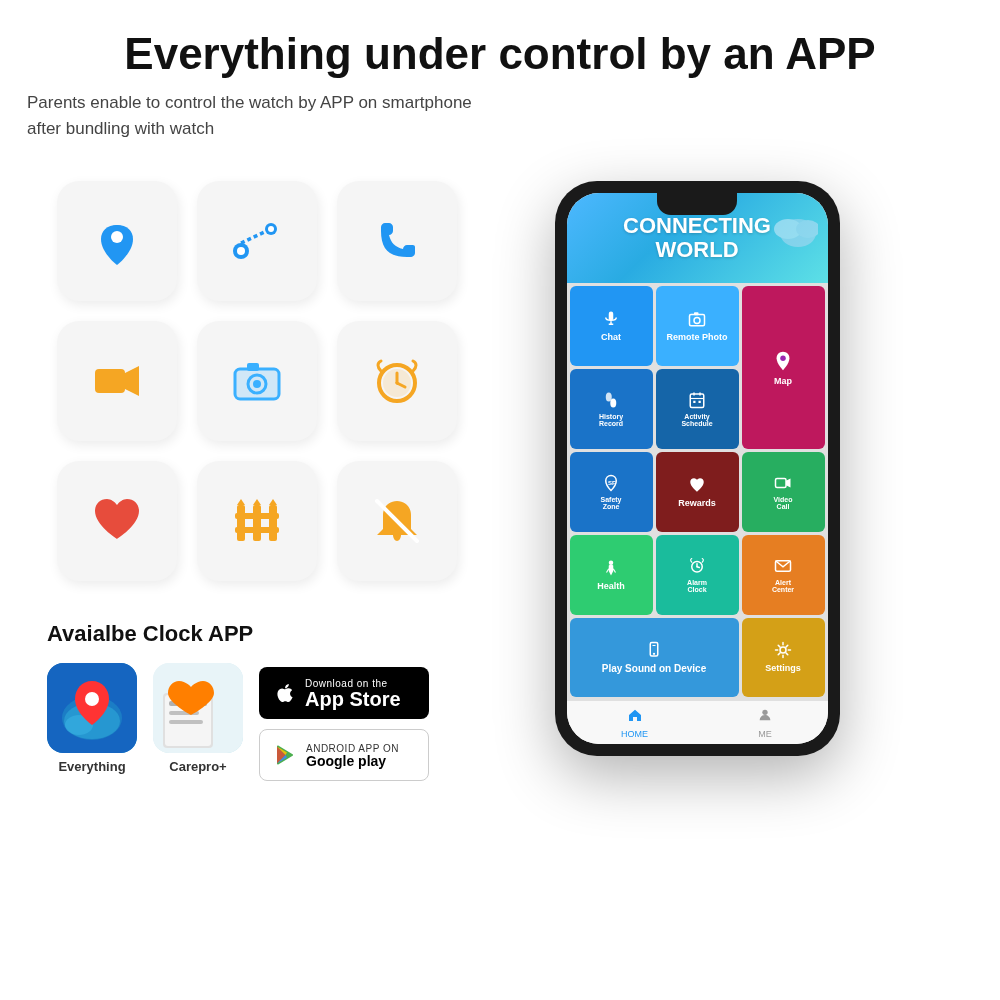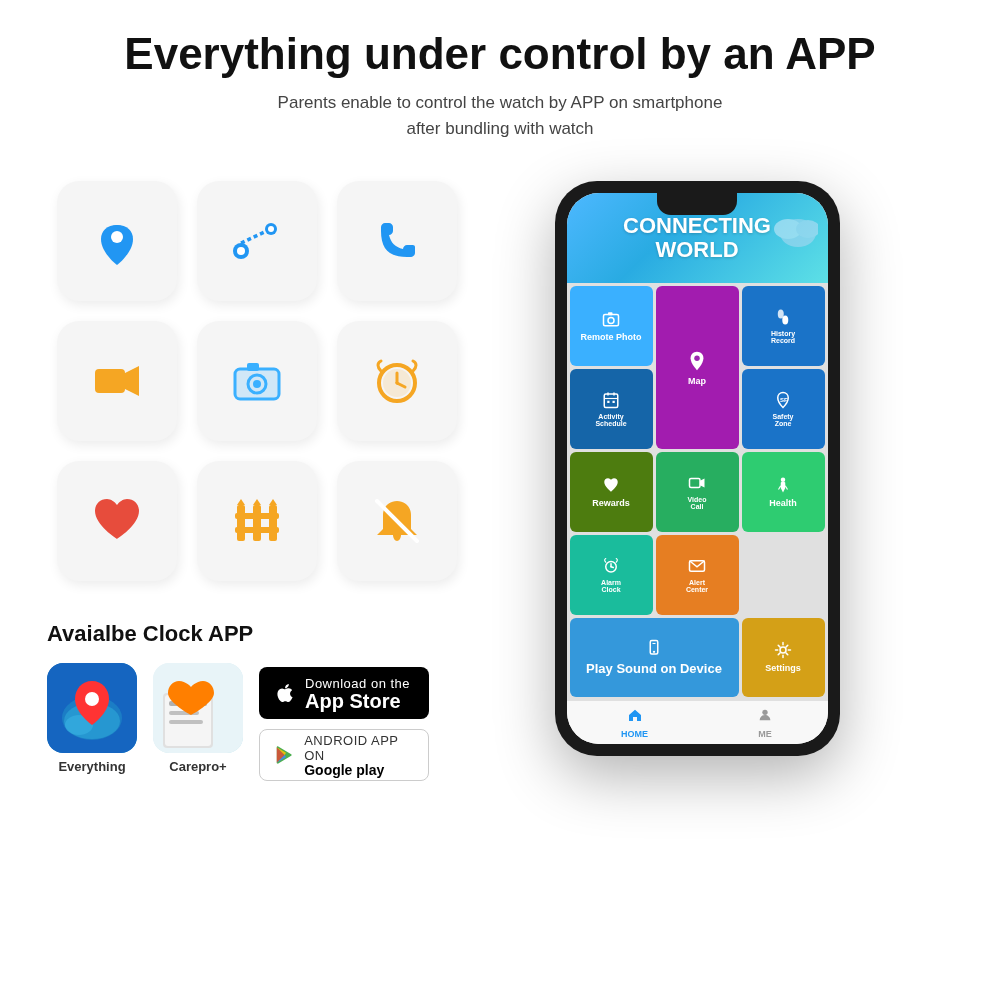--- a/index.html
+++ b/index.html
@@ -21,21 +21,20 @@
     .main-title {
       text-align: center;
       font-size: 44px;
       font-weight: 900;
       color: #111;
       margin-bottom: 12px;
       line-height: 1.1;
     }
 
     .subtitle {
-      text-align: center;
       font-size: 17px;
       color: #444;
       margin-bottom: 40px;
       line-height: 1.5;
     }
 
     .content-area {
       display: flex;
       flex-direction: row;
       gap: 20px;
@@ -127,21 +126,21 @@
       border: 1px solid #ccc;
       color: #000;
     }
 
     .store-btn-text {
       display: flex;
       flex-direction: column;
     }
 
     .store-btn-small {
-      font-size: 13px;
+      font-size: 10px;
       letter-spacing: 0.5px;
     }
 
     .store-btn-big {
       font-size: 20px;
       font-weight: 700;
       line-height: 1;
     }
 
     
@@ -232,25 +231,25 @@
       padding: 6px 2px;
       font-size: 9px;
       font-weight: 600;
       color: #fff;
       min-height: 55px;
       gap: 4px;
     }
 
     .tile-blue { background: #2196f3; }
     .tile-blue2 { background: #3ab0ff; }
-    .tile-purple { background: #a21caf; grid-row: span 2; }
+    .tile-purple { background: #be185d; grid-row: span 2; }
     .tile-dark-blue { background: #1a73c8; }
     .tile-dark-blue2 { background: #1565a8; }
     .tile-safety { background: #1a73c8; }
-    .tile-orange { background: #4d7c0f; }
+    .tile-orange { background: #7f1d1d; }
     .tile-green { background: #27ae60; }
     .tile-green2 { background: #2ecc71; }
     .tile-green3 { background: #1abc9c; }
     .tile-orange2 { background: #e67e22; }
     .tile-blue-play { background: #3498db; grid-column: span 2; }
     .tile-gold { background: #d4a017; }
 
     .phone-bottom-bar {
       height: 44px;
       background: #f8f8f8;
@@ -258,21 +257,21 @@
       align-items: center;
       justify-content: space-around;
       border-top: 1px solid #e0e0e0;
     }
 
     .bottom-tab {
       display: flex;
       flex-direction: column;
       align-items: center;
       font-size: 9px;
-      font-weight: 700;
+      font-weight: 400;
       gap: 6px;
     }
 
     .bottom-tab.active { color: #2196f3; }
     .bottom-tab.inactive { color: #999; }
 
     .setracker-logo {
       width: 90px;
       height: 90px;
       border-radius: 16px;
@@ -475,20 +474,29 @@
 
             <svg style="position:absolute;right:10px;top:10px;opacity:0.6" width="60" height="50" viewBox="0 0 60 50">
               <ellipse cx="40" cy="30" rx="18" ry="14" fill="#a8d8f0"></ellipse>
               <ellipse cx="30" cy="26" rx="14" ry="10" fill="#c8e8f8"></ellipse>
               <ellipse cx="50" cy="26" rx="12" ry="9" fill="#b8ddf4"></ellipse>
             </svg>
           </div>
 
           <div class="phone-app-grid">
 
+            <div class="phone-tile tile-blue">
+              <svg width="18" height="18" viewBox="0 0 24 24">
+                <rect x="9" y="2" width="6" height="12" rx="3" fill="white"></rect>
+                <path d="M5 10 C5 15 19 15 19 10" stroke="white" stroke-width="2" fill="none"></path>
+                <line x1="12" y1="15" x2="12" y2="19" stroke="white" stroke-width="2"></line>
+                <line x1="9" y1="19" x2="15" y2="19" stroke="white" stroke-width="2"></line>
+              </svg>
+              <span>Chat</span>
+            </div>
             <div class="phone-tile tile-blue2">
               <svg width="18" height="18" viewBox="0 0 24 24">
                 <rect x="2" y="6" width="20" height="15" rx="2" fill="none" stroke="white" stroke-width="2"></rect>
                 <circle cx="12" cy="14" r="4" fill="none" stroke="white" stroke-width="2"></circle>
                 <rect x="8" y="3" width="6" height="4" rx="1" fill="white"></rect>
               </svg>
               <span>Remote Photo</span>
             </div>
             <div class="phone-tile tile-purple" style="grid-row: span 2; border-radius:6px;">
               <svg width="22" height="22" viewBox="0 0 24 24">
@@ -564,21 +572,21 @@
               </svg>
               <span style="font-size:7px;text-align:center">Alert<br>Center</span>
             </div>
 
             <div class="phone-tile tile-blue-play" style="grid-column: span 2;">
               <svg width="18" height="18" viewBox="0 0 24 24">
                 <rect x="7" y="2" width="10" height="18" rx="2" fill="none" stroke="white" stroke-width="2"></rect>
                 <circle cx="12" cy="17" r="1.5" fill="white"></circle>
                 <line x1="10" y1="6" x2="14" y2="6" stroke="white" stroke-width="1.5"></line>
               </svg>
-              <span style="font-size:13px;text-align:center">Play Sound on Device</span>
+              <span style="font-size:10px;text-align:center">Play Sound on Device</span>
             </div>
             <div class="phone-tile tile-gold">
               <svg width="18" height="18" viewBox="0 0 24 24">
                 <circle cx="12" cy="12" r="4" fill="none" stroke="white" stroke-width="2"></circle>
                 <path d="M12 2 L12 5 M12 19 L12 22 M2 12 L5 12 M19 12 L22 12 M5.6 5.6 L7.8 7.8 M16.2 16.2 L18.4 18.4 M18.4 5.6 L16.2 7.8 M7.8 16.2 L5.6 18.4" stroke="white" stroke-width="2" stroke-linecap="round"></path>
               </svg>
               <span>Settings</span>
             </div>
           </div>
 

